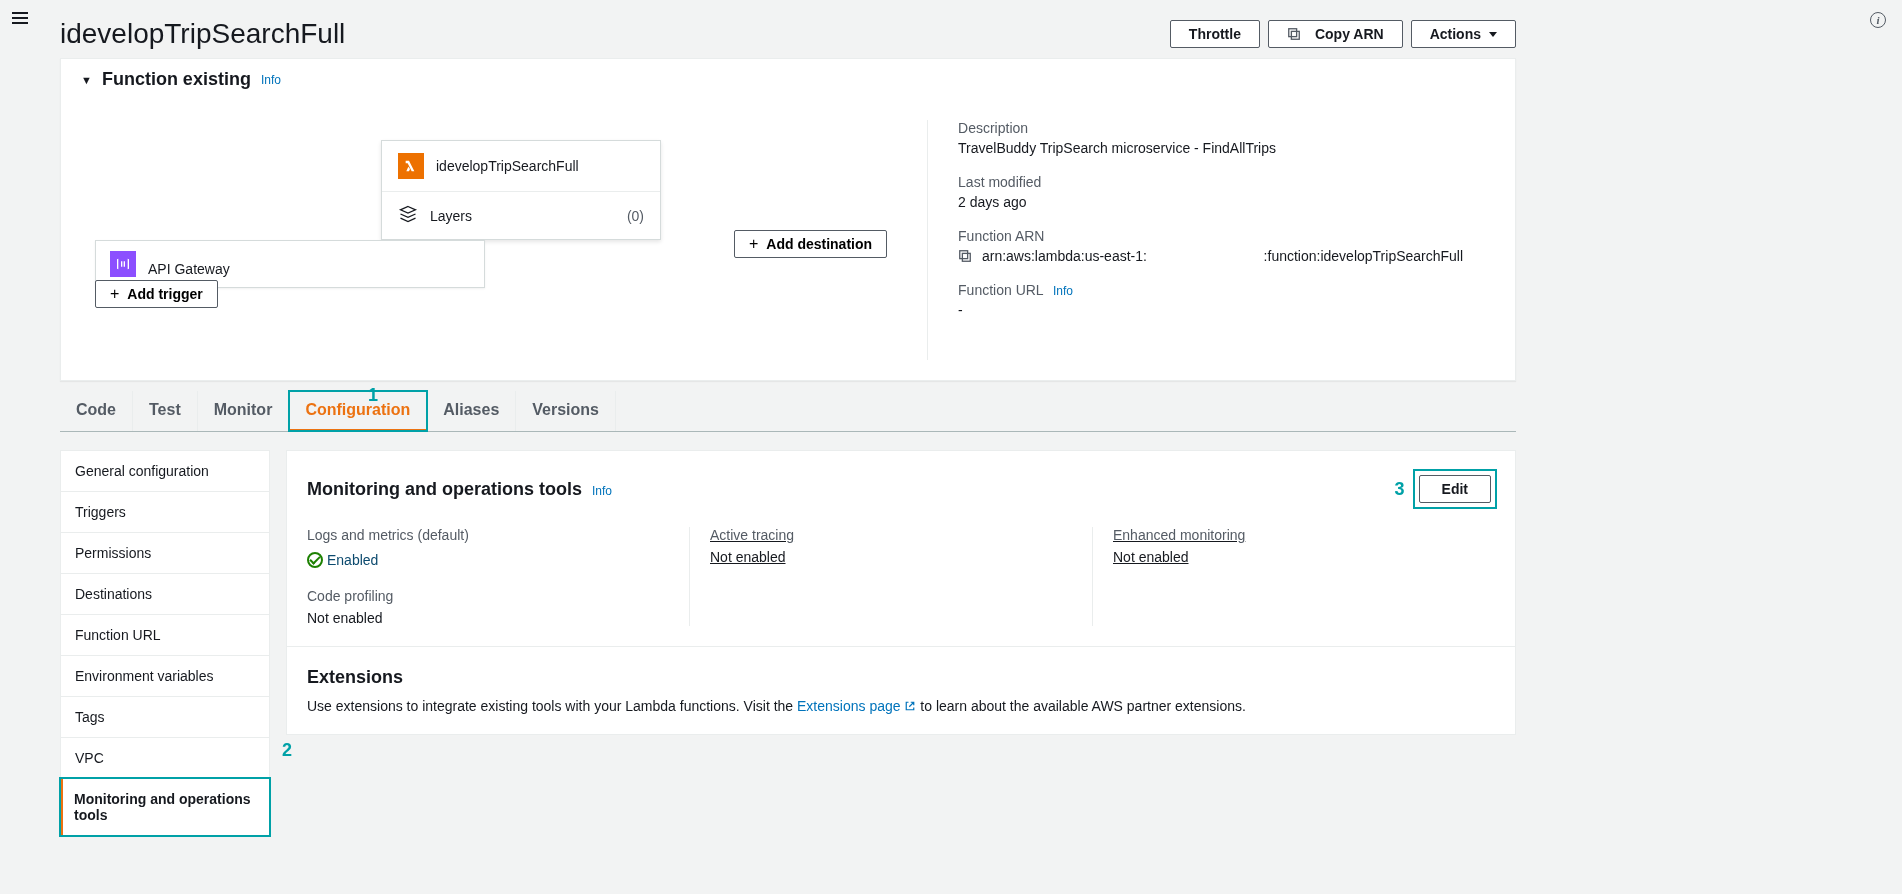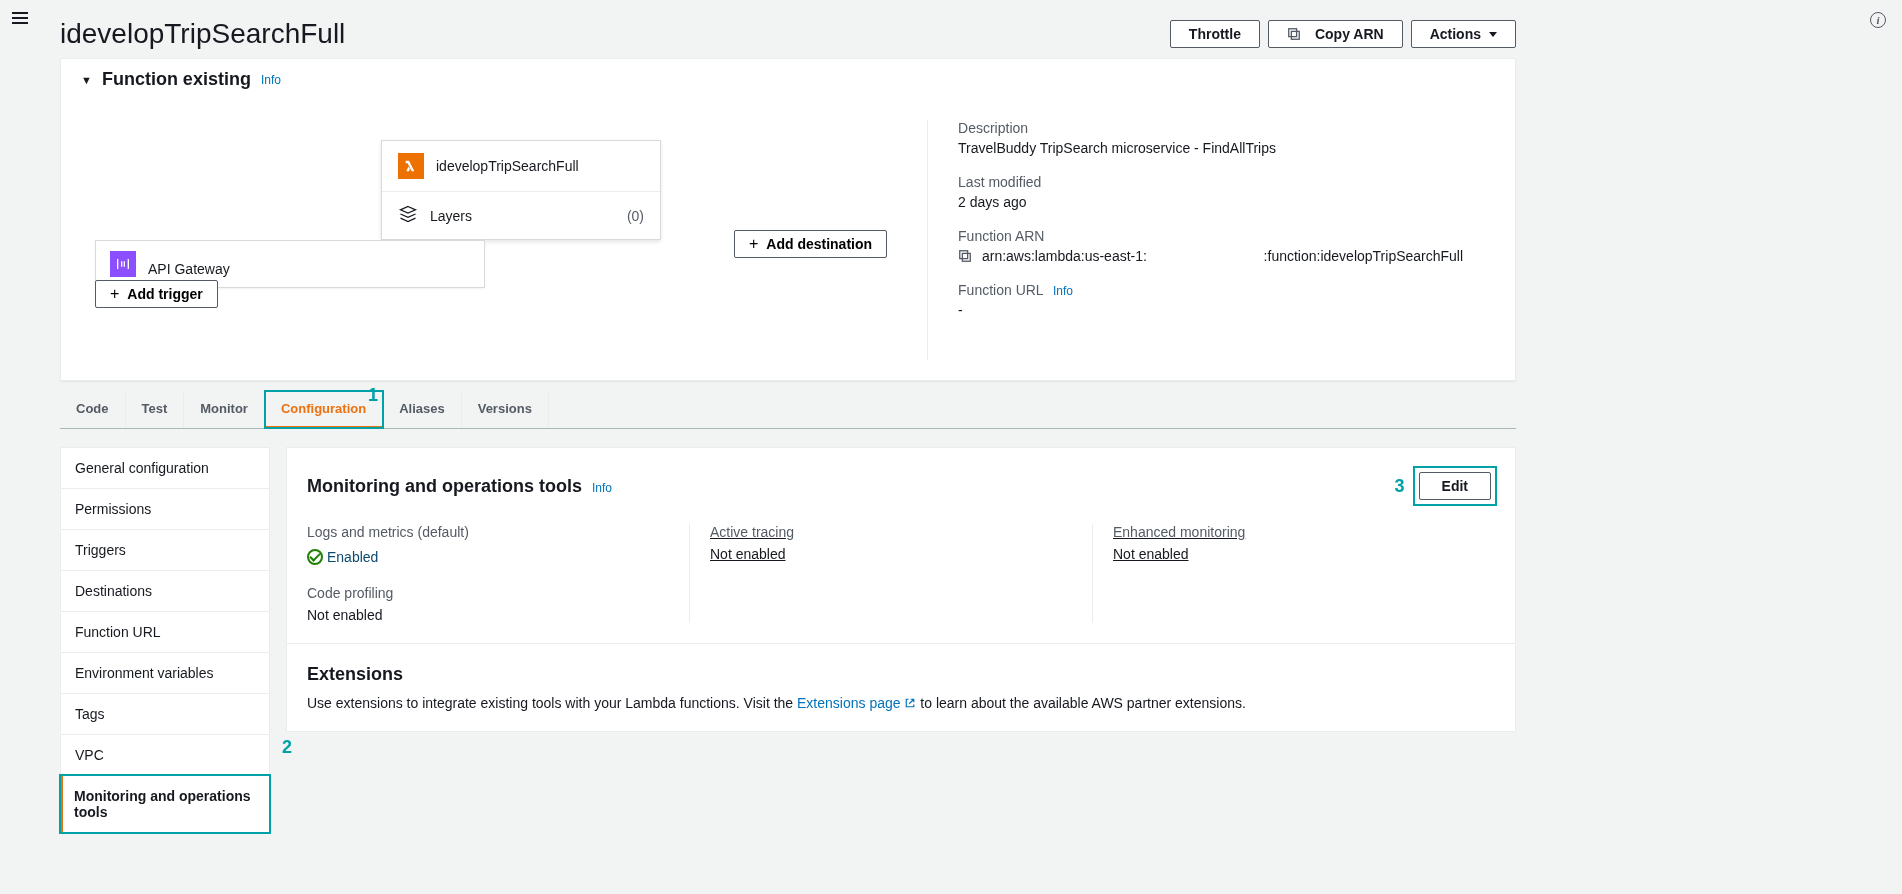--- a/index.html
+++ b/index.html
@@ -31,21 +31,21 @@
     .add-trigger-btn{position:absolute;left:14px;top:160px;}
     .add-dest-btn{position:absolute;right:20px;top:110px;}
     .btn-outline{background:#fff;border:1px solid #545b64;border-radius:2px;padding:5px 14px;font-size:14px;font-weight:700;display:inline-flex;align-items:center;gap:8px;cursor:pointer;}
     .plus{font-size:16px;font-weight:400;line-height:1;}
     .meta-area{flex:1.3;border-left:1px solid #eaeded;padding-left:30px;}
     .meta-block{margin-bottom:18px;}
     .meta-label{color:#545b64;font-size:14px;margin-bottom:4px;}
     .meta-value{color:#16191f;font-size:14px;}
     .copy-icon{display:inline-flex;width:14px;height:14px;margin-right:6px;vertical-align:-2px;}
     .tabs-row{display:flex;border-bottom:1px solid #aab7b8;margin-top:10px;}
-    .tab{padding:10px 16px;font-size:13px;color:#545b64;font-weight:700;cursor:pointer;border-right:1px solid #eaeded;position:relative;text-align:center;}
+    .tab{padding:10px 16px;font-size:16px;color:#545b64;font-weight:700;cursor:pointer;border-right:1px solid #eaeded;position:relative;text-align:center;}
     .tab.active{color:#ec7211;border-bottom:2px solid #ec7211;}
     .tab-highlight{outline:2px solid #00a1a7;outline-offset:-1px;}
     .annotation{position:absolute;color:#00a1a7;font-weight:900;font-size:18px;}
     .config-layout{display:flex;gap:16px;margin-top:18px;align-items:flex-start;}
     .sidebar{width:210px;}
     .sidebar-item{padding:12px 14px;background:#fff;border:1px solid #eaeded;margin-bottom:-1px;cursor:pointer;font-size:14px;color:#16191f;}
     .sidebar-item.active{border-left:3px solid #ec7211;font-weight:700;padding-left:11px;}
     .sidebar-highlight{outline:2px solid #00a1a7;outline-offset:-1px;position:relative;}
     .content{flex:1;}
     .card{background:#fff;border:1px solid #eaeded;padding:20px;margin-bottom:18px;}
@@ -177,22 +177,22 @@
       <div class="tab">Monitor</div>
       <div class="tab active tab-highlight">Configuration</div>
       <div class="tab">Aliases</div>
       <div class="tab">Versions</div>
     </div>
   </div>
 
   <div class="config-layout">
     <div class="sidebar" style="position:relative;">
       <div class="sidebar-item">General configuration</div>
+      <div class="sidebar-item">Triggers</div>
       <div class="sidebar-item">Permissions</div>
-      <div class="sidebar-item">Triggers</div>
       <div class="sidebar-item">Destinations</div>
       <div class="sidebar-item">Function URL</div>
       <div class="sidebar-item">Environment variables</div>
       <div class="sidebar-item">Tags</div>
       <div class="sidebar-item">VPC</div>
       <div class="sidebar-item active sidebar-highlight">Monitoring and operations tools</div>
       <div class="annotation" style="left:222px;top:290px;">2</div>
     </div>
 
     <div class="content">

